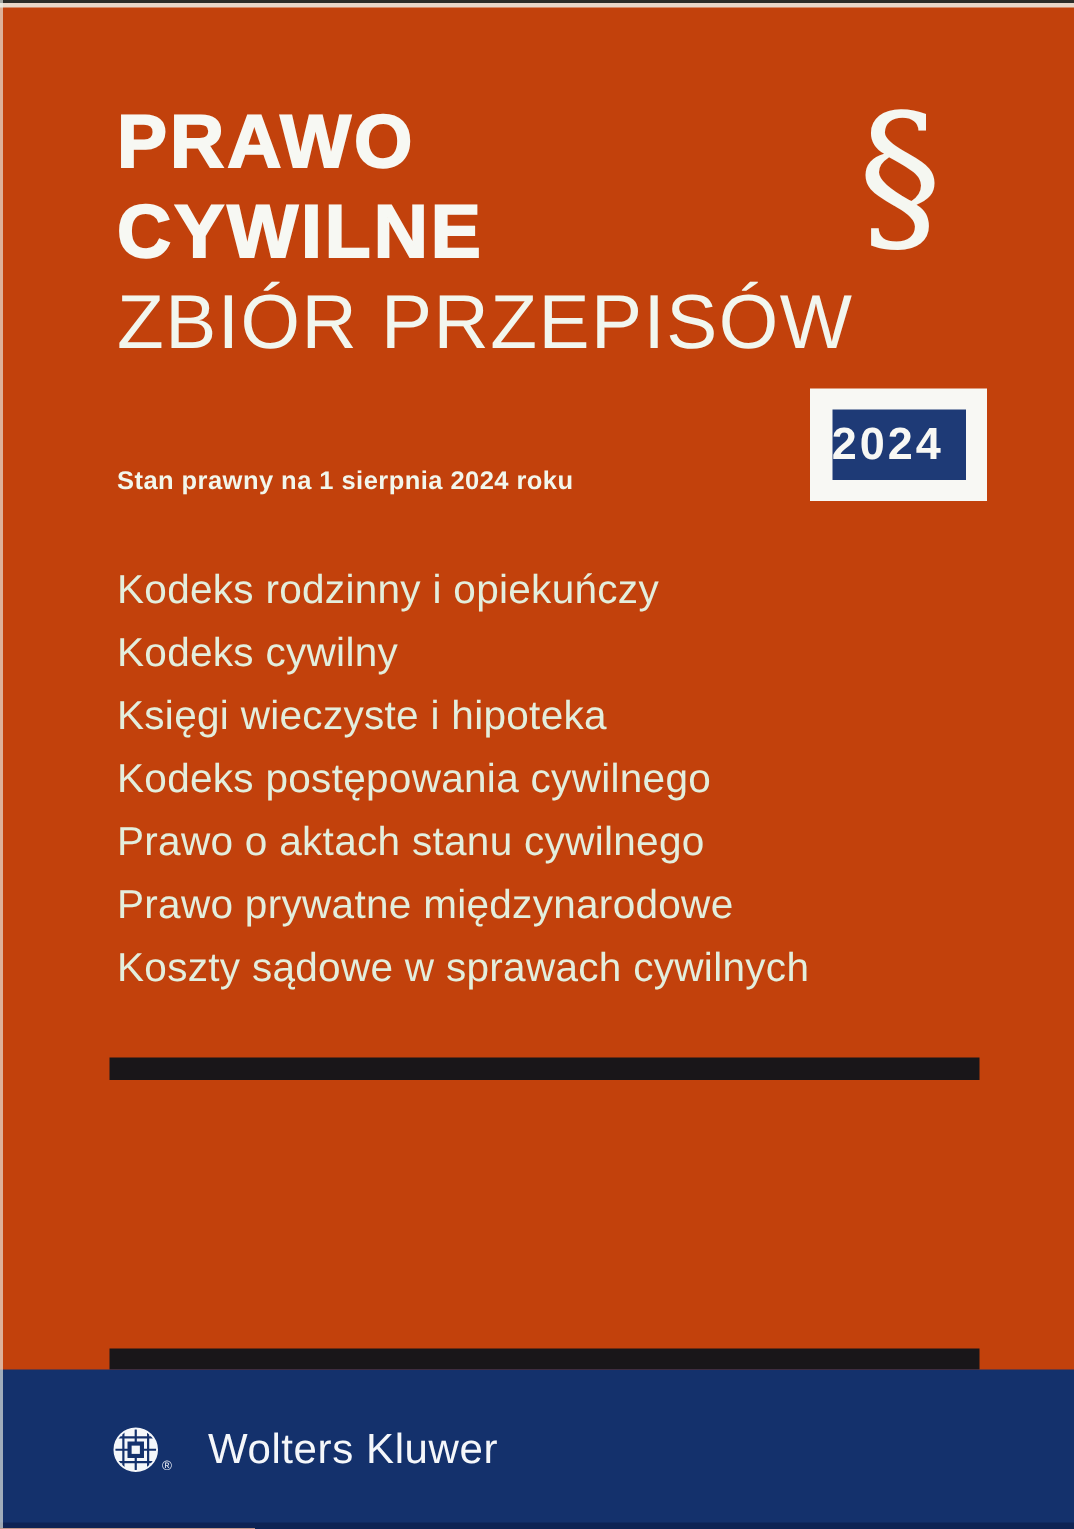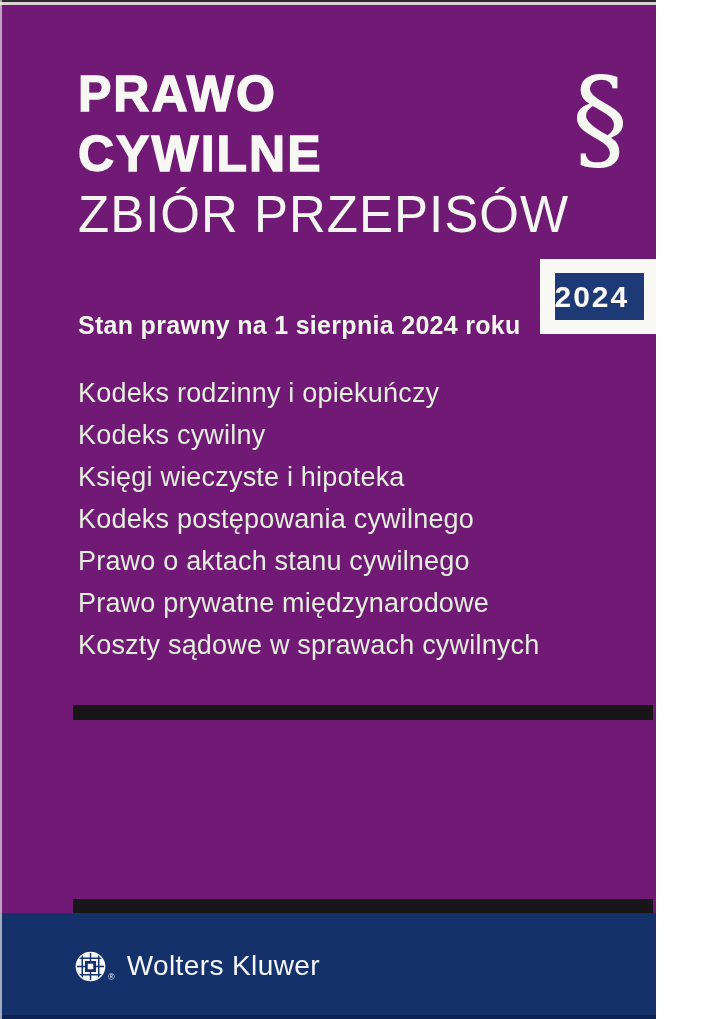--- a/index.html
+++ b/index.html
@@ -1,23 +1,23 @@
 <!DOCTYPE html>
 <html><head>
 <meta charset="utf-8">
 <style>
   * { margin: 0; padding: 0; box-sizing: border-box; }
   html, body { background: #ffffff; }
   body { font-family: "Liberation Sans", "DejaVu Sans", sans-serif; }
 
   .cover {
     position: relative;
-    width: 656px;
+    width: 716px;
     height: 1019px;
-    background: #701a75;
+    background: #c2410c;
     overflow: hidden;
   }
 
   
   .edge-top-dark   { position: absolute; top: 0; left: 0; width: 100%; height: 2px; background: #2c2c28; z-index: 9; }
   .edge-top-light  { position: absolute; top: 2px; left: 0; width: 100%; height: 3px; background: rgba(240,242,234,0.85); z-index: 9; }
   .edge-left-light { position: absolute; top: 0; left: 0; width: 2px; height: 100%; background: rgba(235,238,230,0.65); z-index: 9; }
 
   .title-block {
     position: absolute;
@@ -74,21 +74,21 @@
     color: #f8f8f4;
     font-size: 30px;
     font-weight: bold;
     letter-spacing: 2px;
   }
 
   .legal-status {
     position: absolute;
     left: 78px;
     top: 311px;
-    font-size: 25px;
+    font-size: 17px;
     font-weight: bold;
     color: #f2f6ec;
     letter-spacing: 0.3px;
   }
 
   .contents-list {
     position: absolute;
     left: 78px;
     top: 372px;
   }
@@ -133,21 +133,21 @@
     font-size: 9px;
     color: #e8ecf5;
     margin-left: 1px;
     margin-bottom: 1px;
   }
   .publisher-name {
     color: #f5f7fa;
     font-size: 28px;
     font-weight: 400;
     letter-spacing: 0.4px;
-    margin-left: 12px;
+    margin-left: 24px;
     text-align: center;
   }
 </style>
 </head>
 <body>
 
 <div class="cover">
 
   <div class="edge-top-dark"></div>
   <div class="edge-top-light"></div>

